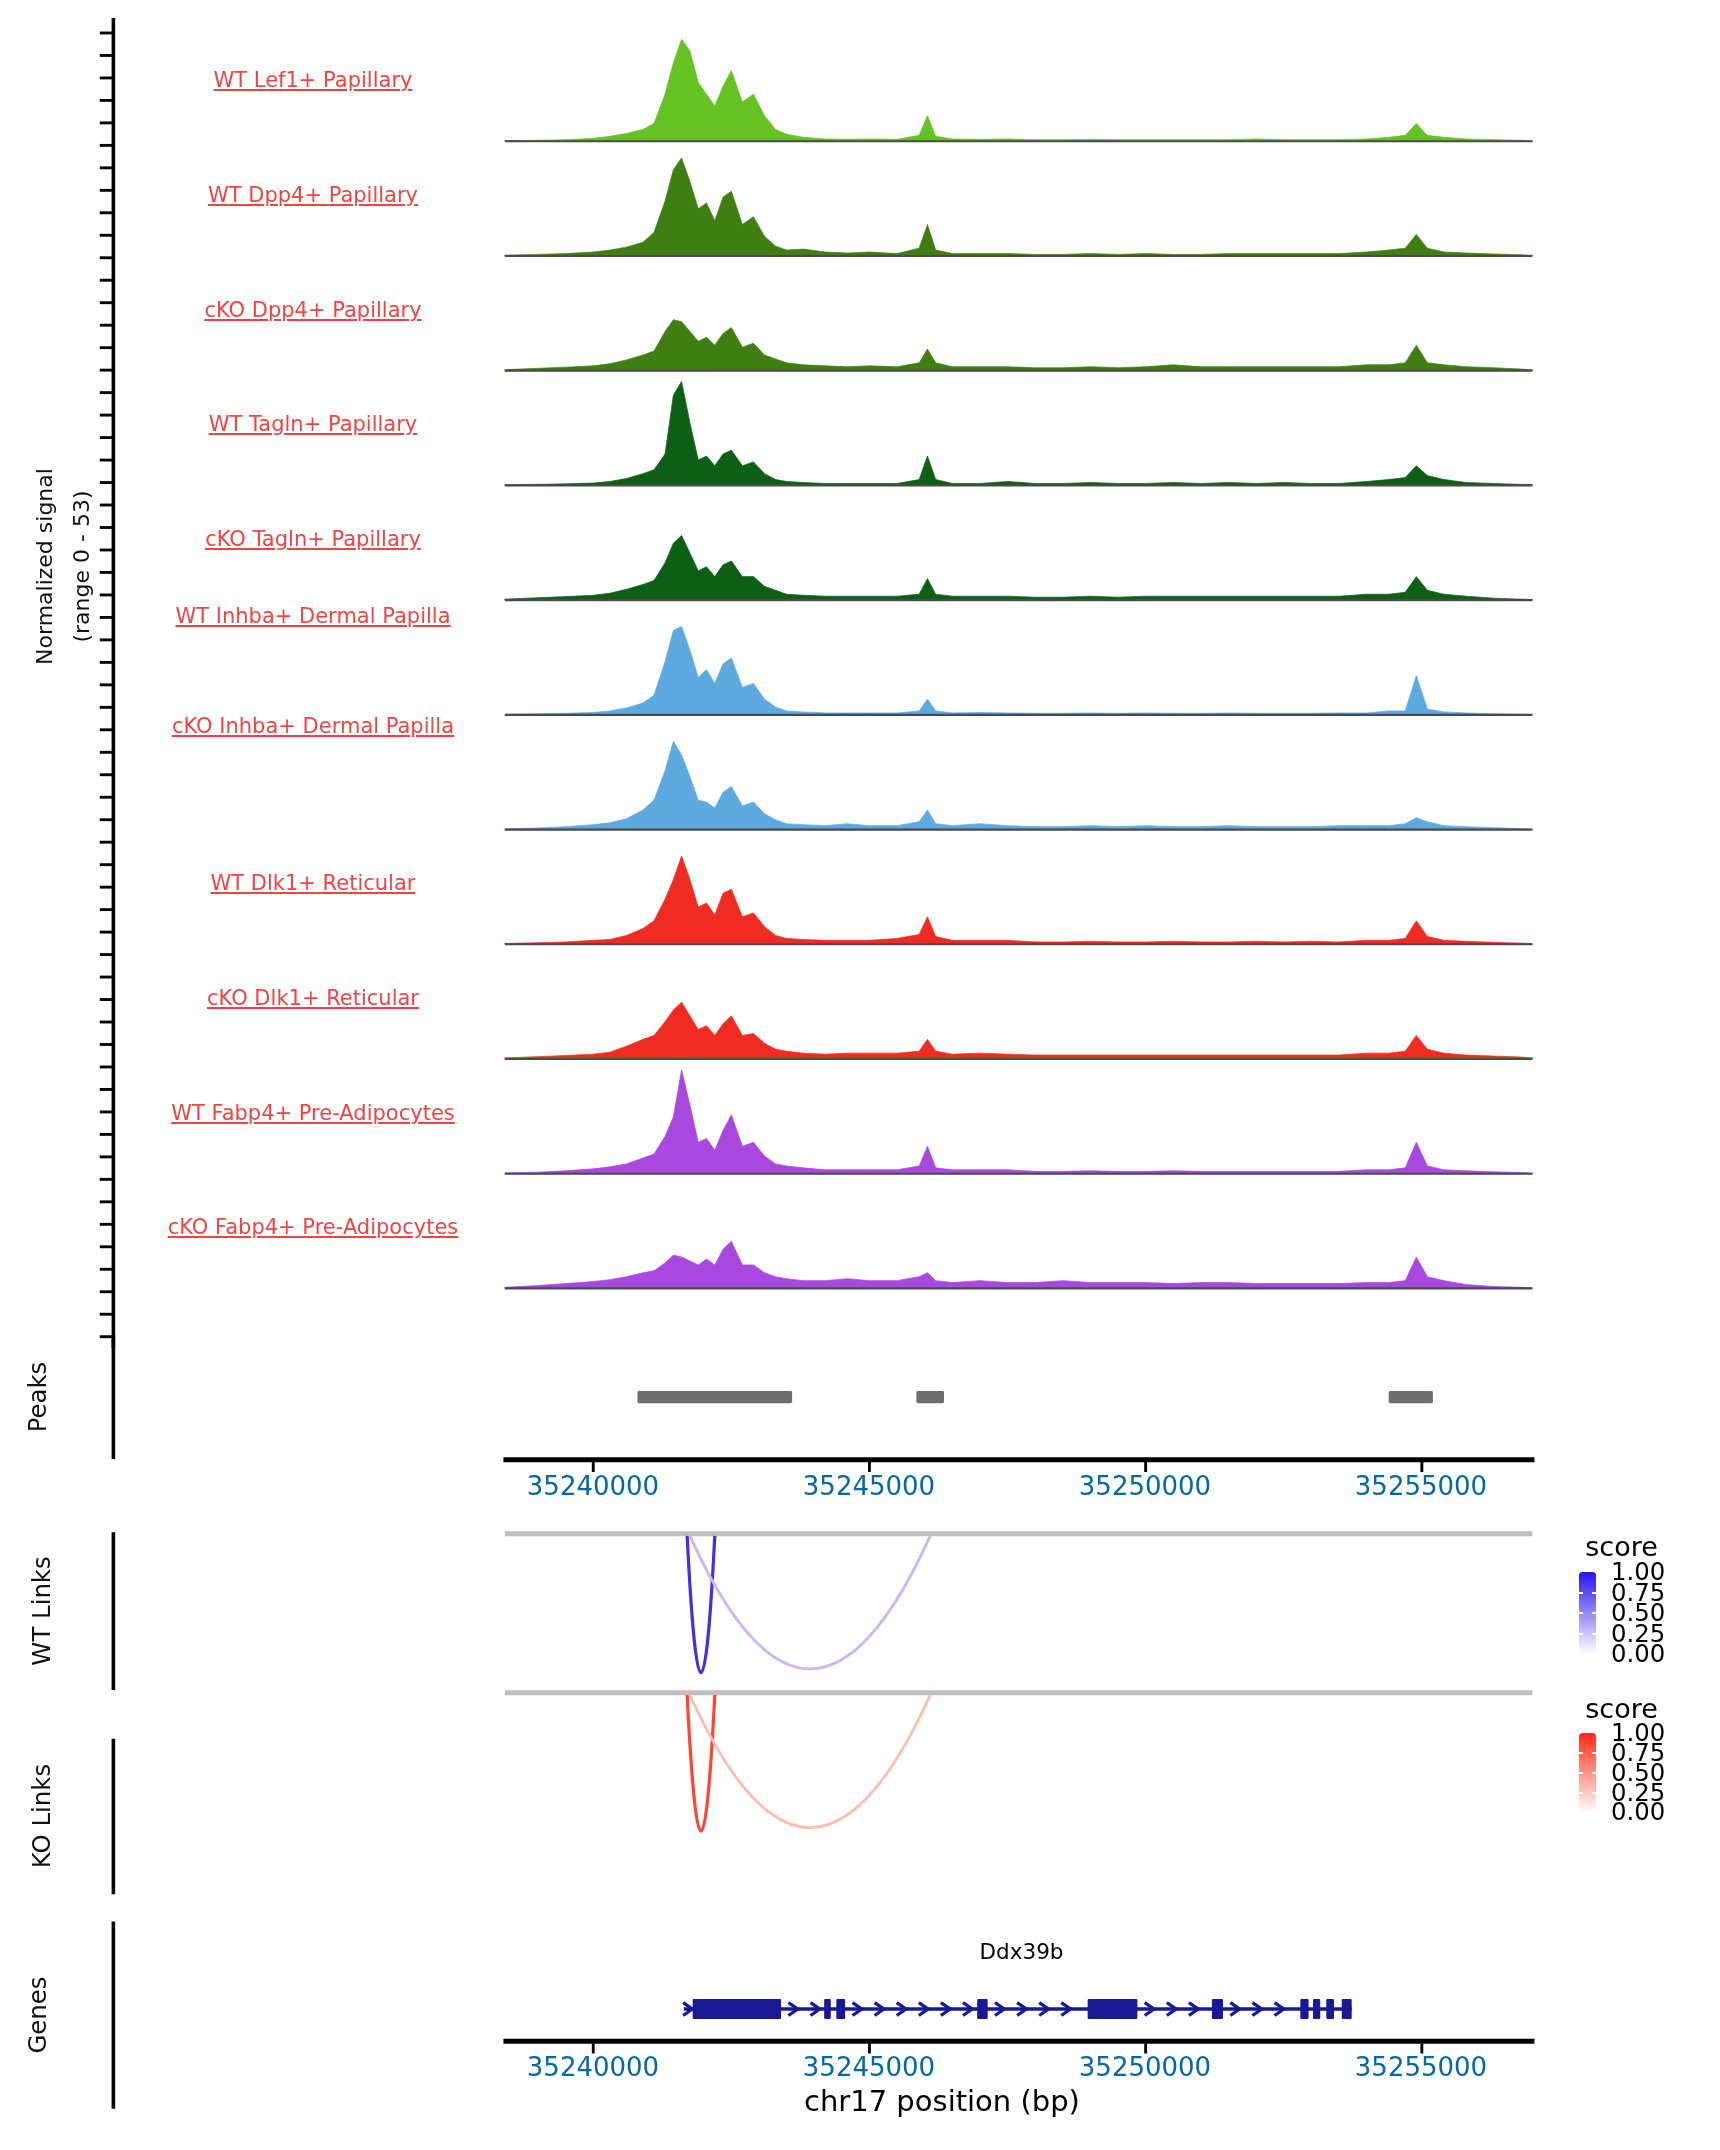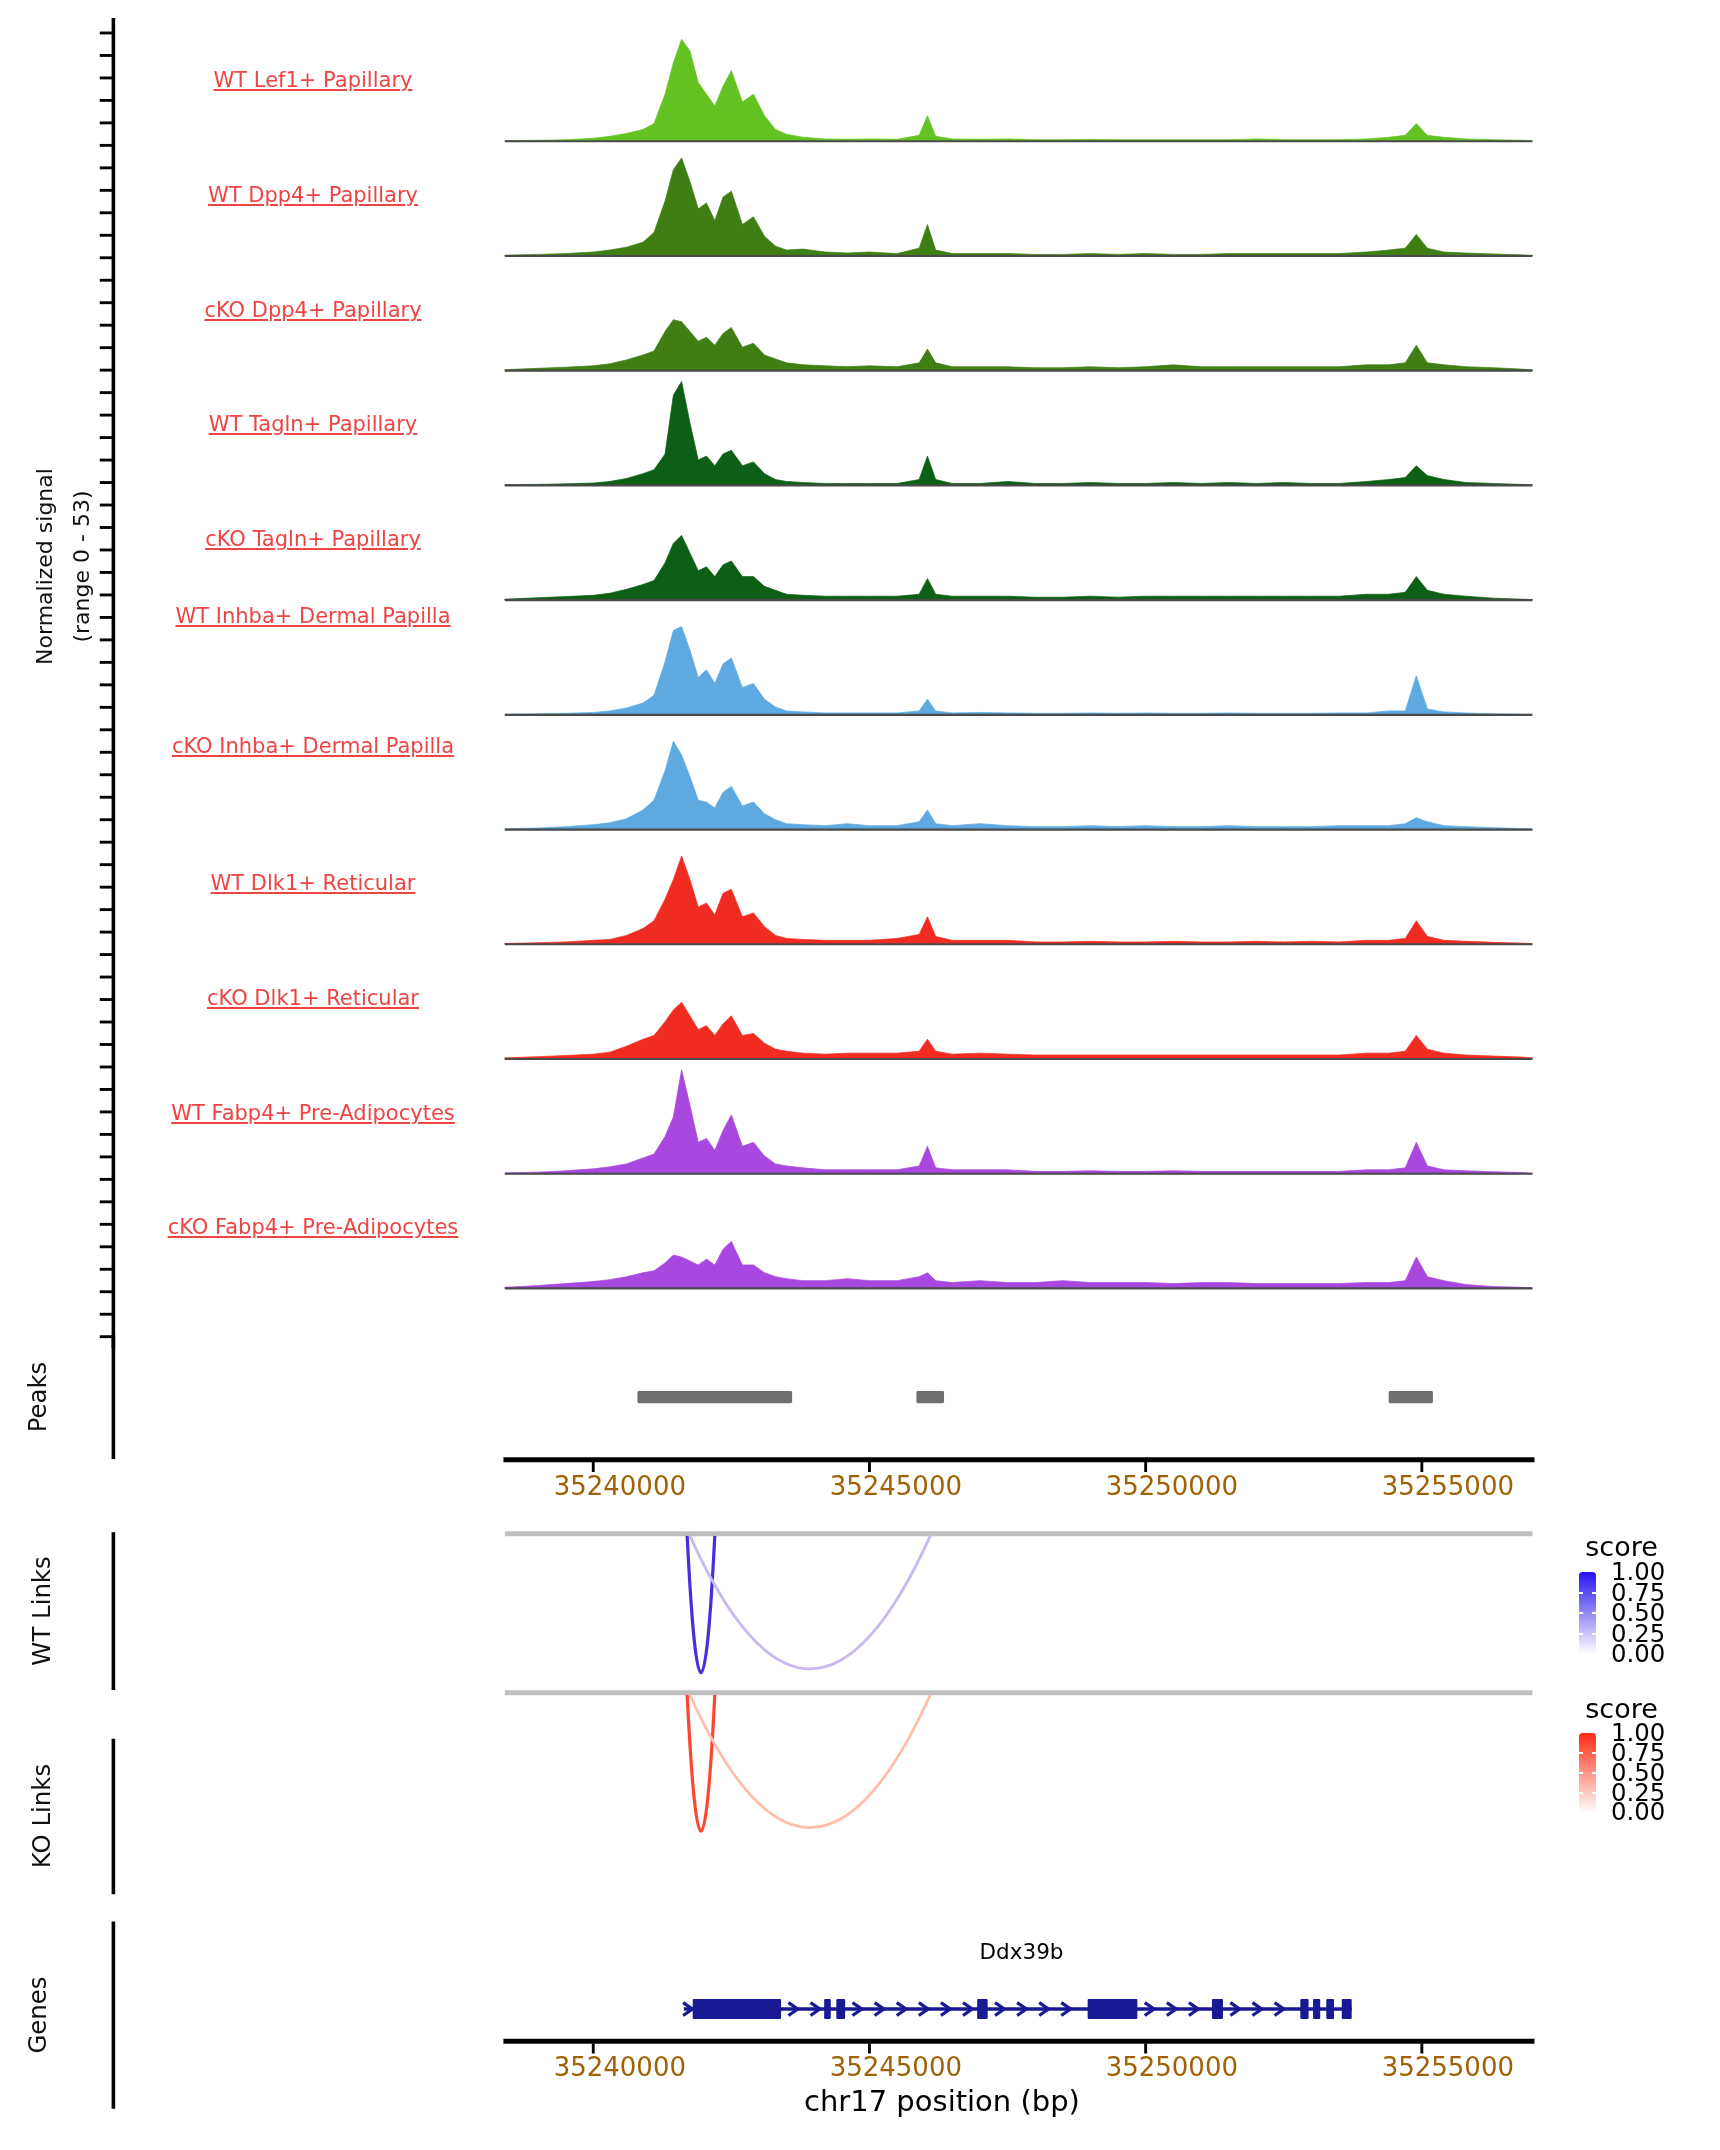--- a/index.html
+++ b/index.html
@@ -3,22 +3,22 @@
 <meta charset="utf-8">
 <style>
   html,body{margin:0;padding:0;background:#ffffff;}
   #canvas{position:relative;width:1721px;height:2151px;background:#ffffff;
           font-family:"DejaVu Sans","Liberation Sans",sans-serif;overflow:hidden;}
   #plot{position:absolute;left:0;top:0;}
   .vlabel{position:absolute;transform:rotate(-90deg);transform-origin:center;
           text-align:center;color:#111;white-space:nowrap;}
   .track-label{position:absolute;left:100px;width:426px;text-align:center;
                height:30px;line-height:30px;font-size:21px;color:#ef4444;text-decoration:underline;}
-  .tick-label{position:absolute;width:186px;text-align:right;height:30px;line-height:30px;
-              font-size:26px;color:#a16207;}
+  .tick-label{position:absolute;width:186px;text-align:center;height:30px;line-height:30px;
+              font-size:26px;color:#0369a1;}
   .legend-num{position:absolute;left:1611px;width:108px;height:26px;line-height:26px;
               font-size:24.4px;color:#000;}
   .legend-title{position:absolute;left:1550px;width:143px;text-align:center;height:32px;
                 line-height:32px;font-size:27px;color:#000;}
   .legend-bar{position:absolute;left:1579px;width:17px;border-radius:3.6px;}
   .legend-notch{position:absolute;width:4.3px;height:2.2px;background:#ffffff;}
   .axis-title{position:absolute;left:804px;width:430px;height:33px;
               line-height:33px;font-size:29px;color:#000;}
   .gene-name{position:absolute;left:914px;width:215px;text-align:center;height:26px;
              line-height:26px;font-size:21.5px;color:#000;}
@@ -178,21 +178,21 @@
 
   <div class="gene-name" style="top:1939px;">Ddx39b</div>
 
   <div class="axis-title" style="top:2085px;">chr17 position (bp)</div>
 <div class="track-label" style="top: 65px;">WT Lef1+ Papillary</div>
     <div class="track-label" style="top: 180px; text-align: center;">WT Dpp4+ Papillary</div>
     <div class="track-label" style="top: 295px;">cKO Dpp4+ Papillary</div>
     <div class="track-label" style="top: 409px; text-align: center;">WT Tagln+ Papillary</div>
     <div class="track-label" style="top: 524px;">cKO Tagln+ Papillary</div>
     <div class="track-label" style="top: 601px;">WT Inhba+ Dermal Papilla</div>
-    <div class="track-label" style="top: 731px;">cKO Inhba+ Dermal Papilla</div>
+    <div class="track-label" style="top: 711px;">cKO Inhba+ Dermal Papilla</div>
     <div class="track-label" style="top: 868px;">WT Dlk1+ Reticular</div>
     <div class="track-label" style="top: 983px;">cKO Dlk1+ Reticular</div>
     <div class="track-label" style="top: 1098px;">WT Fabp4+ Pre-Adipocytes</div>
     <div class="track-label" style="top: 1212px;">cKO Fabp4+ Pre-Adipocytes</div>
     <div class="tick-label" style="left: 500px; top: 1471px;">35240000</div>
     <div class="tick-label" style="left: 776px; top: 1471px;">35245000</div>
     <div class="tick-label" style="left: 1052px; top: 1471px;">35250000</div>
     <div class="tick-label" style="left: 1328px; top: 1471px;">35255000</div>
     <div class="tick-label" style="left: 500px; top: 2052px;">35240000</div>
     <div class="tick-label" style="left: 776px; top: 2052px;">35245000</div>

